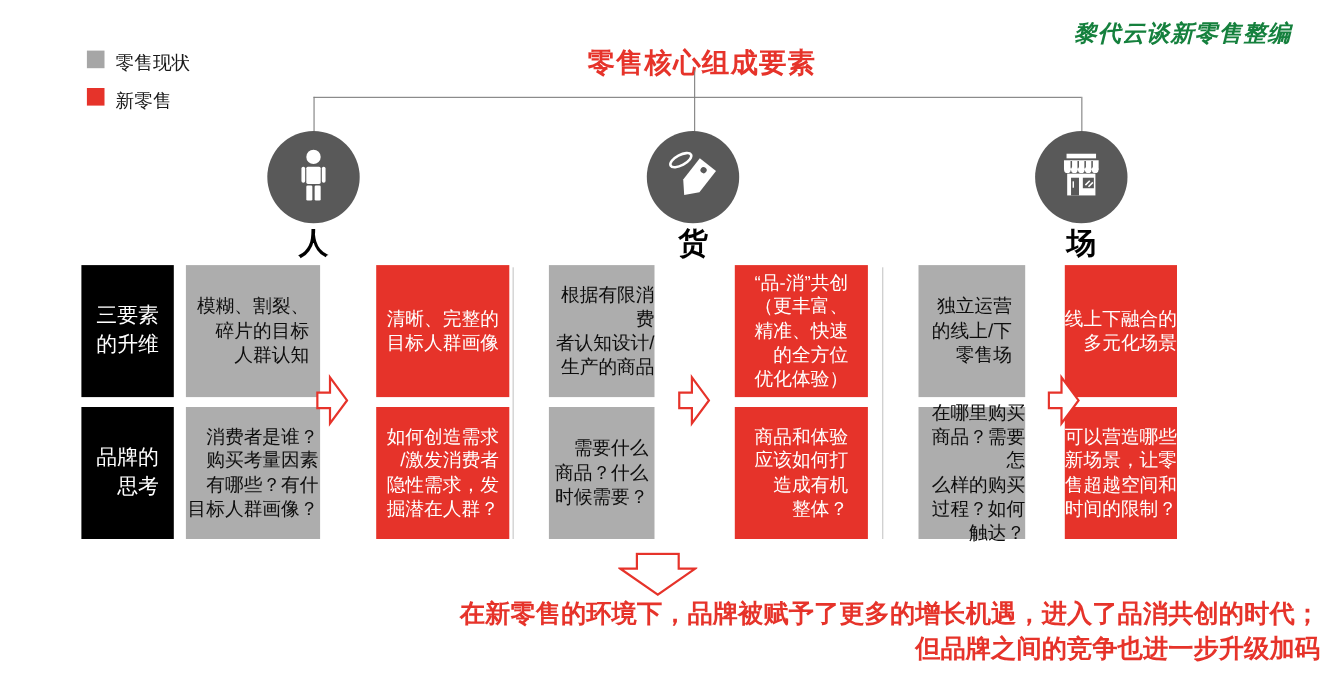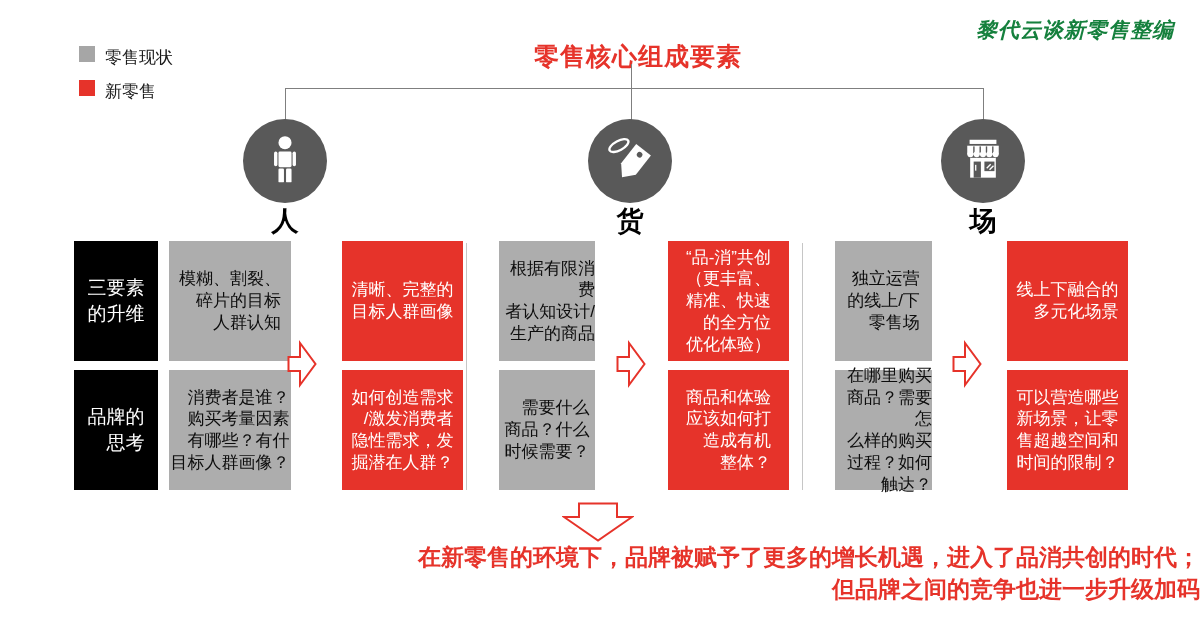--- a/index.html
+++ b/index.html
@@ -42,21 +42,21 @@
   .row1{top:241px;}
   .row2{top:370px;}
   .cell-header{left:63px;width:84px;background:#000000;color:#ffffff;font-size:19px;line-height:1.35;}
   .cell-gray{background:#ADADAD;color:#0d0d0d;font-size:17px;}
   .cell-red{background:#E6332A;color:#ffffff;font-size:17px;}
   .c1a{left:158px;width:122px;}
   .c1b{left:331px;width:121px;}
   .c2a{left:488px;width:96px;}
   .c2b{left:657px;width:121px;}
   .c3a{left:824px;width:97px;}
-  .c3b{left:996px;width:121px;}
+  .c3b{left:957px;width:102px;}
   .arrow-right{position:absolute;top:338px;}
   .ar1{left:287px;} .ar2{left:616px;} .ar3{left:952px;}
   .arrow-down{position:absolute;top:502px;left:562px;}
   
   .conclusion{
     position:absolute;top:541px;left:0;width:1200px;text-align:right;
     font-size:23px;font-weight:bold;color:#E6332A;white-space:pre-line;line-height:1.4;
   }
 </style>
 </head>

